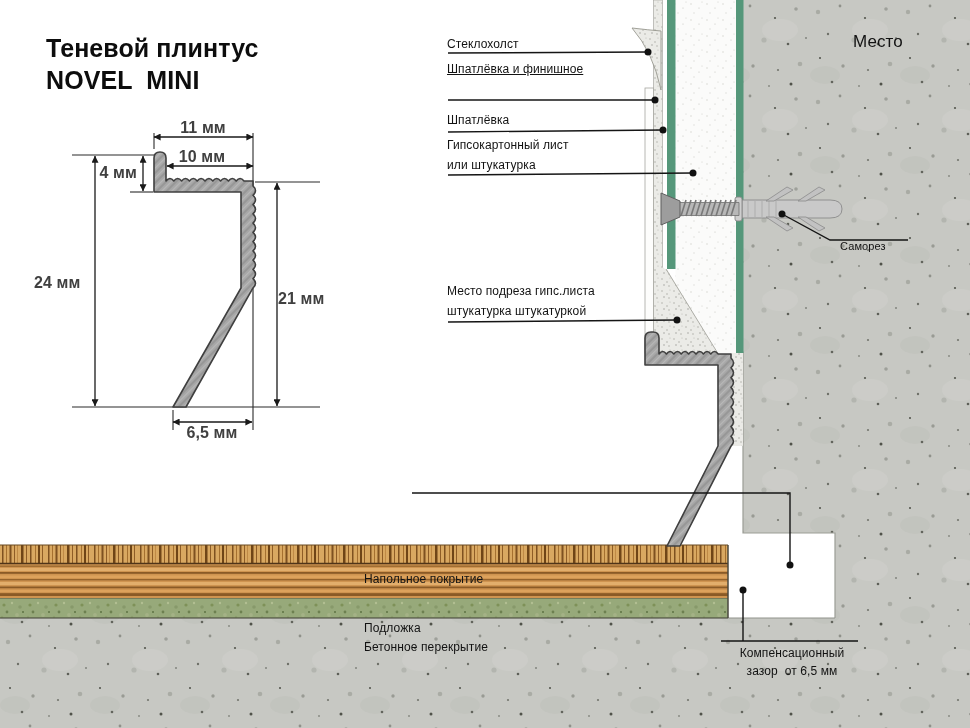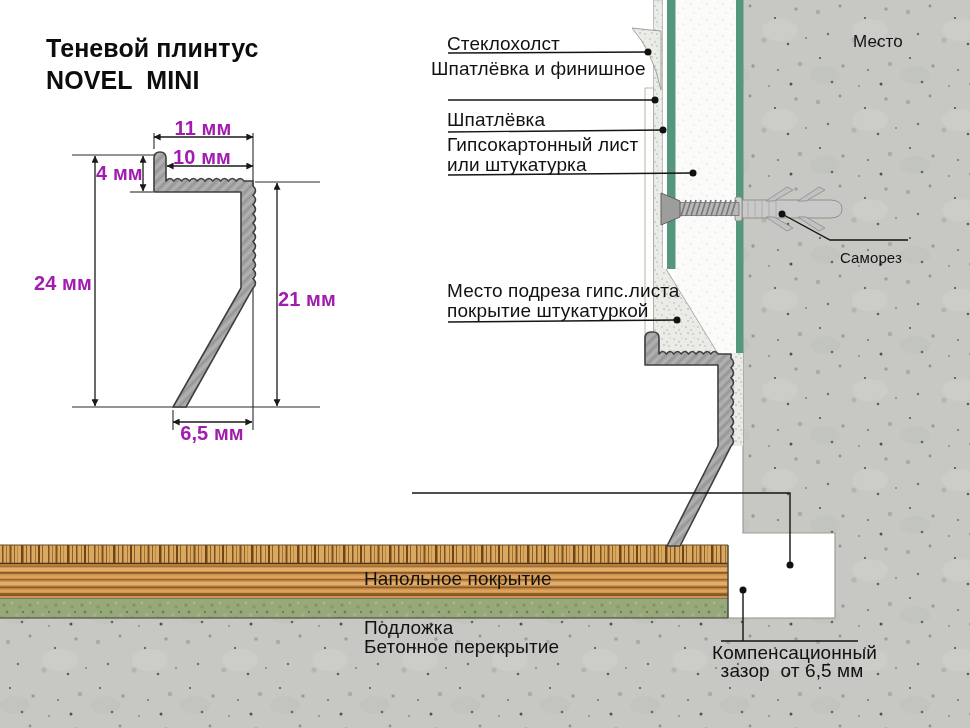--- a/index.html
+++ b/index.html
@@ -1,23 +1,23 @@
 <!DOCTYPE html>
 <html><head>
 <meta charset="utf-8">
 <style>
   html,body{margin:0;padding:0;background:#fff;}
   #stage{position:relative;width:970px;height:728px;background:#ffffff;overflow:hidden;
          font-family:"Liberation Sans","DejaVu Sans",sans-serif;}
   #gfx{position:absolute;left:0;top:0;}
-  .lbl{position:absolute;font-size:19px;font-weight:500;line-height:20px;color:#121212;
+  .lbl{position:absolute;font-size:12px;font-weight:500;line-height:20px;color:#121212;
        letter-spacing:.1px;white-space:nowrap;}
   .title{font-size:25px;font-weight:600;line-height:31px;color:#0d0d0d;}
   .pre{white-space:pre;}
-  .dim{font-size:20px;font-weight:600;color:#a21caf;}
+  .dim{font-size:16px;font-weight:600;color:#404040;}
   .ctr{text-align:center;}
   .rgt{text-align:right;}
 </style>
 </head>
 <body>
 
 <div id="stage">
 
 <svg id="gfx" width="970" height="728" viewBox="0 0 970 728">
   <defs>
@@ -199,37 +199,37 @@
   </g>
 </svg>
 
 <div class="lbl title" style="left:46px;top:33px;">Теневой плинтус</div>
 <div class="lbl title pre" style="left:46px;top:65px;">NOVEL  MINI</div>
 
 <div class="lbl" style="left:853px;top:32px;font-size:17px;">Место</div>
 
 <div class="lbl" style="left:447px;top:34px;">Стеклохолст</div>
 
-<div class="lbl" style="left:431px;top:59px;">
+<div class="lbl" style="left:447px;top:59px;text-decoration:underline;">
   <span style="display:block;">Шпатлёвка и финишное</span>
 </div>
 
 <div class="lbl" style="left:447px;top:110px;">Шпатлёвка</div>
 
 <div class="lbl" style="left:447px;top:135px;">
   <span style="display:block;">Гипсокартонный лист</span>
   <span style="display:block;">или штукатурка</span>
 </div>
 
 <div class="lbl" style="left:447px;top:281px;">
   <span style="display:block;">Место подреза гипс.листа</span>
-  <span style="display:block;">покрытие штукатуркой</span>
-</div>
-
-<div class="lbl" style="left:840px;top:248px;font-size:15px;">Саморез</div>
+  <span style="display:block;">штукатурка штукатуркой</span>
+</div>
+
+<div class="lbl" style="left:840px;top:236px;font-size:11px;">Саморез</div>
 
 
 <div class="lbl" style="left:364px;top:569px;">Напольное покрытие</div>
 <div class="lbl" style="left:364px;top:598px;margin-top:20px;">Подложка</div>
 <div class="lbl" style="left:364px;top:637px;">Бетонное перекрытие</div>
 
 <div class="lbl ctr" style="left:712px;top:644px;width:160px;line-height:18px;">
   <span style="display:block;">Компенсационный</span>
   <span class="pre" style="display:block;">зазор  от 6,5 мм</span>
 </div>

